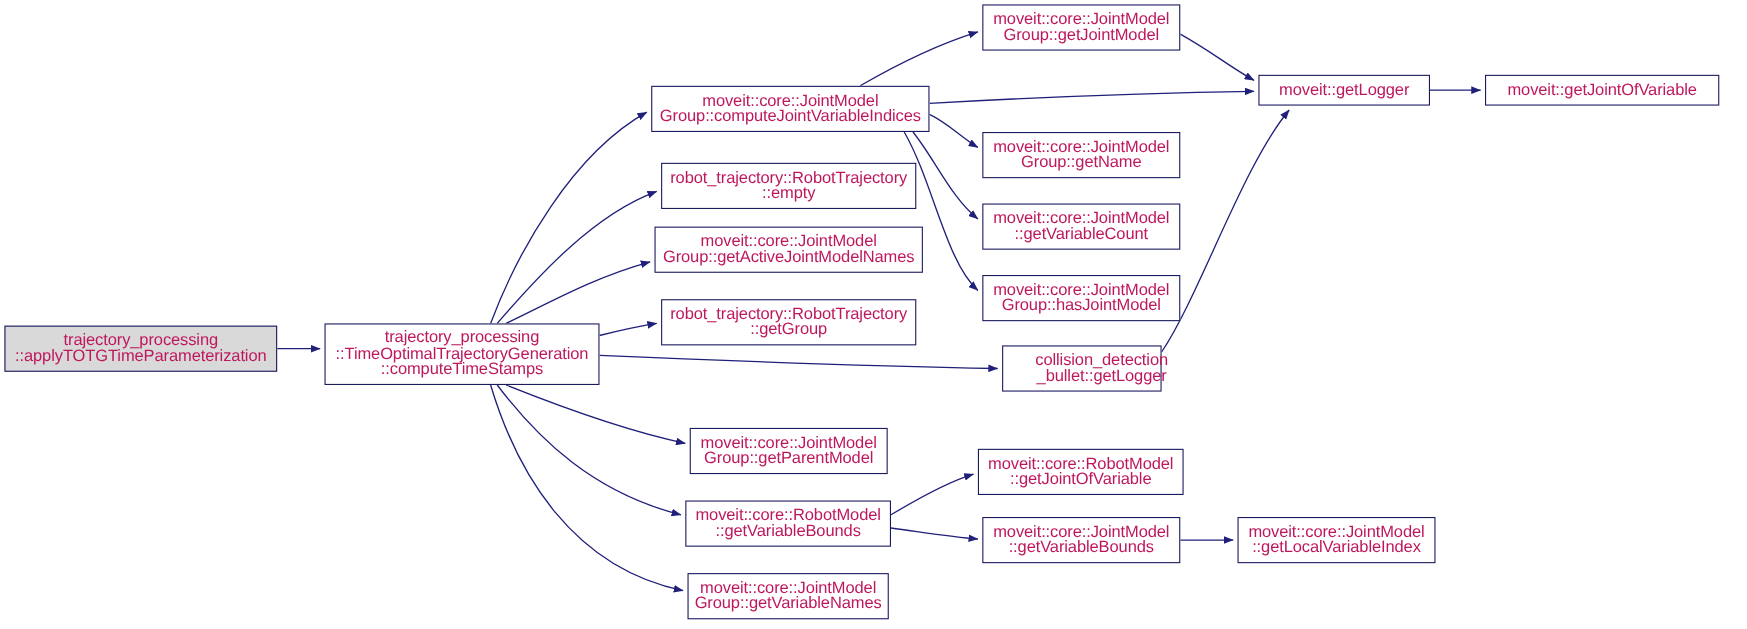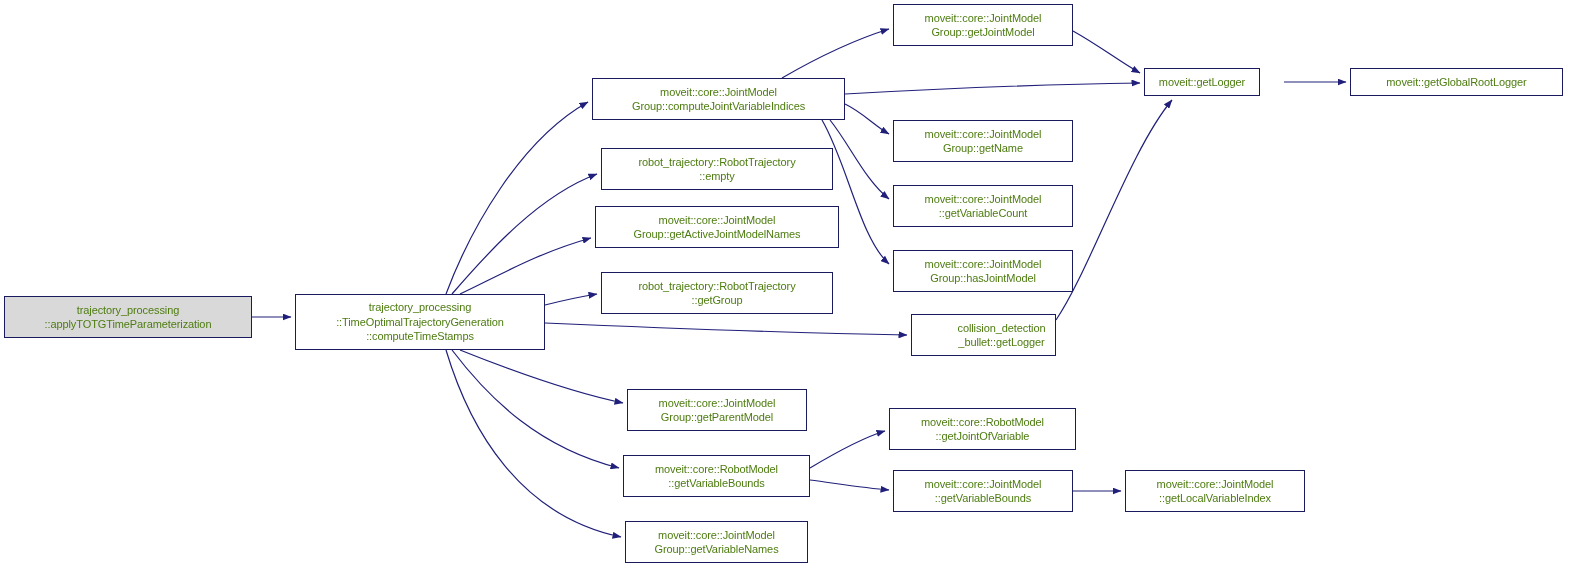--- a/index.html
+++ b/index.html
@@ -21,22 +21,22 @@
     top: 0;
     width: 1588px;
     height: 572px;
     pointer-events: none;
   }
   .node {
     position: absolute;
     box-sizing: border-box;
     border: 1px solid #1a1a5e;
     background: #ffffff;
-    color: #4d7c0f;
-    font-size: 11px;
+    color: #be185d;
+    font-size: 15px;
     line-height: 14.5px;
     text-align: center;
     display: flex;
     align-items: center;
     justify-content: center;
     white-space: pre-line;
     letter-spacing: -0.1px;
   }
   .node.root {
     background: #d9d9d9;
@@ -103,18 +103,18 @@
   <div class="node" style="left:893px;top:185px;width:180px;height:42px;">moveit::core::JointModel
 ::getVariableCount</div>
   <div class="node" style="left:893px;top:250px;width:180px;height:42px;">moveit::core::JointModel
 Group::hasJointModel</div>
   <div class="node" style="left:911px;top:314px;width:145px;height:42px;padding-left:36px;">collision_detection
 _bullet::getLogger</div>
   <div class="node" style="left:889px;top:408px;width:187px;height:42px;">moveit::core::RobotModel
 ::getJointOfVariable</div>
   <div class="node" style="left:893px;top:470px;width:180px;height:42px;">moveit::core::JointModel
 ::getVariableBounds</div>
-  <div class="node" style="left:1144px;top:68px;width:116px;height:28px;">moveit::getLogger</div>
-  <div class="node" style="left:1350px;top:68px;width:213px;height:28px;">moveit::getGlobalRootLogger</div>
+  <div class="node" style="left:1144px;top:68px;width:156px;height:28px;">moveit::getLogger</div>
+  <div class="node" style="left:1350px;top:68px;width:213px;height:28px;">moveit::getJointOfVariable</div>
   <div class="node" style="left:1125px;top:470px;width:180px;height:42px;">moveit::core::JointModel
 ::getLocalVariableIndex</div>
 
 </div>
 
 </body></html>

